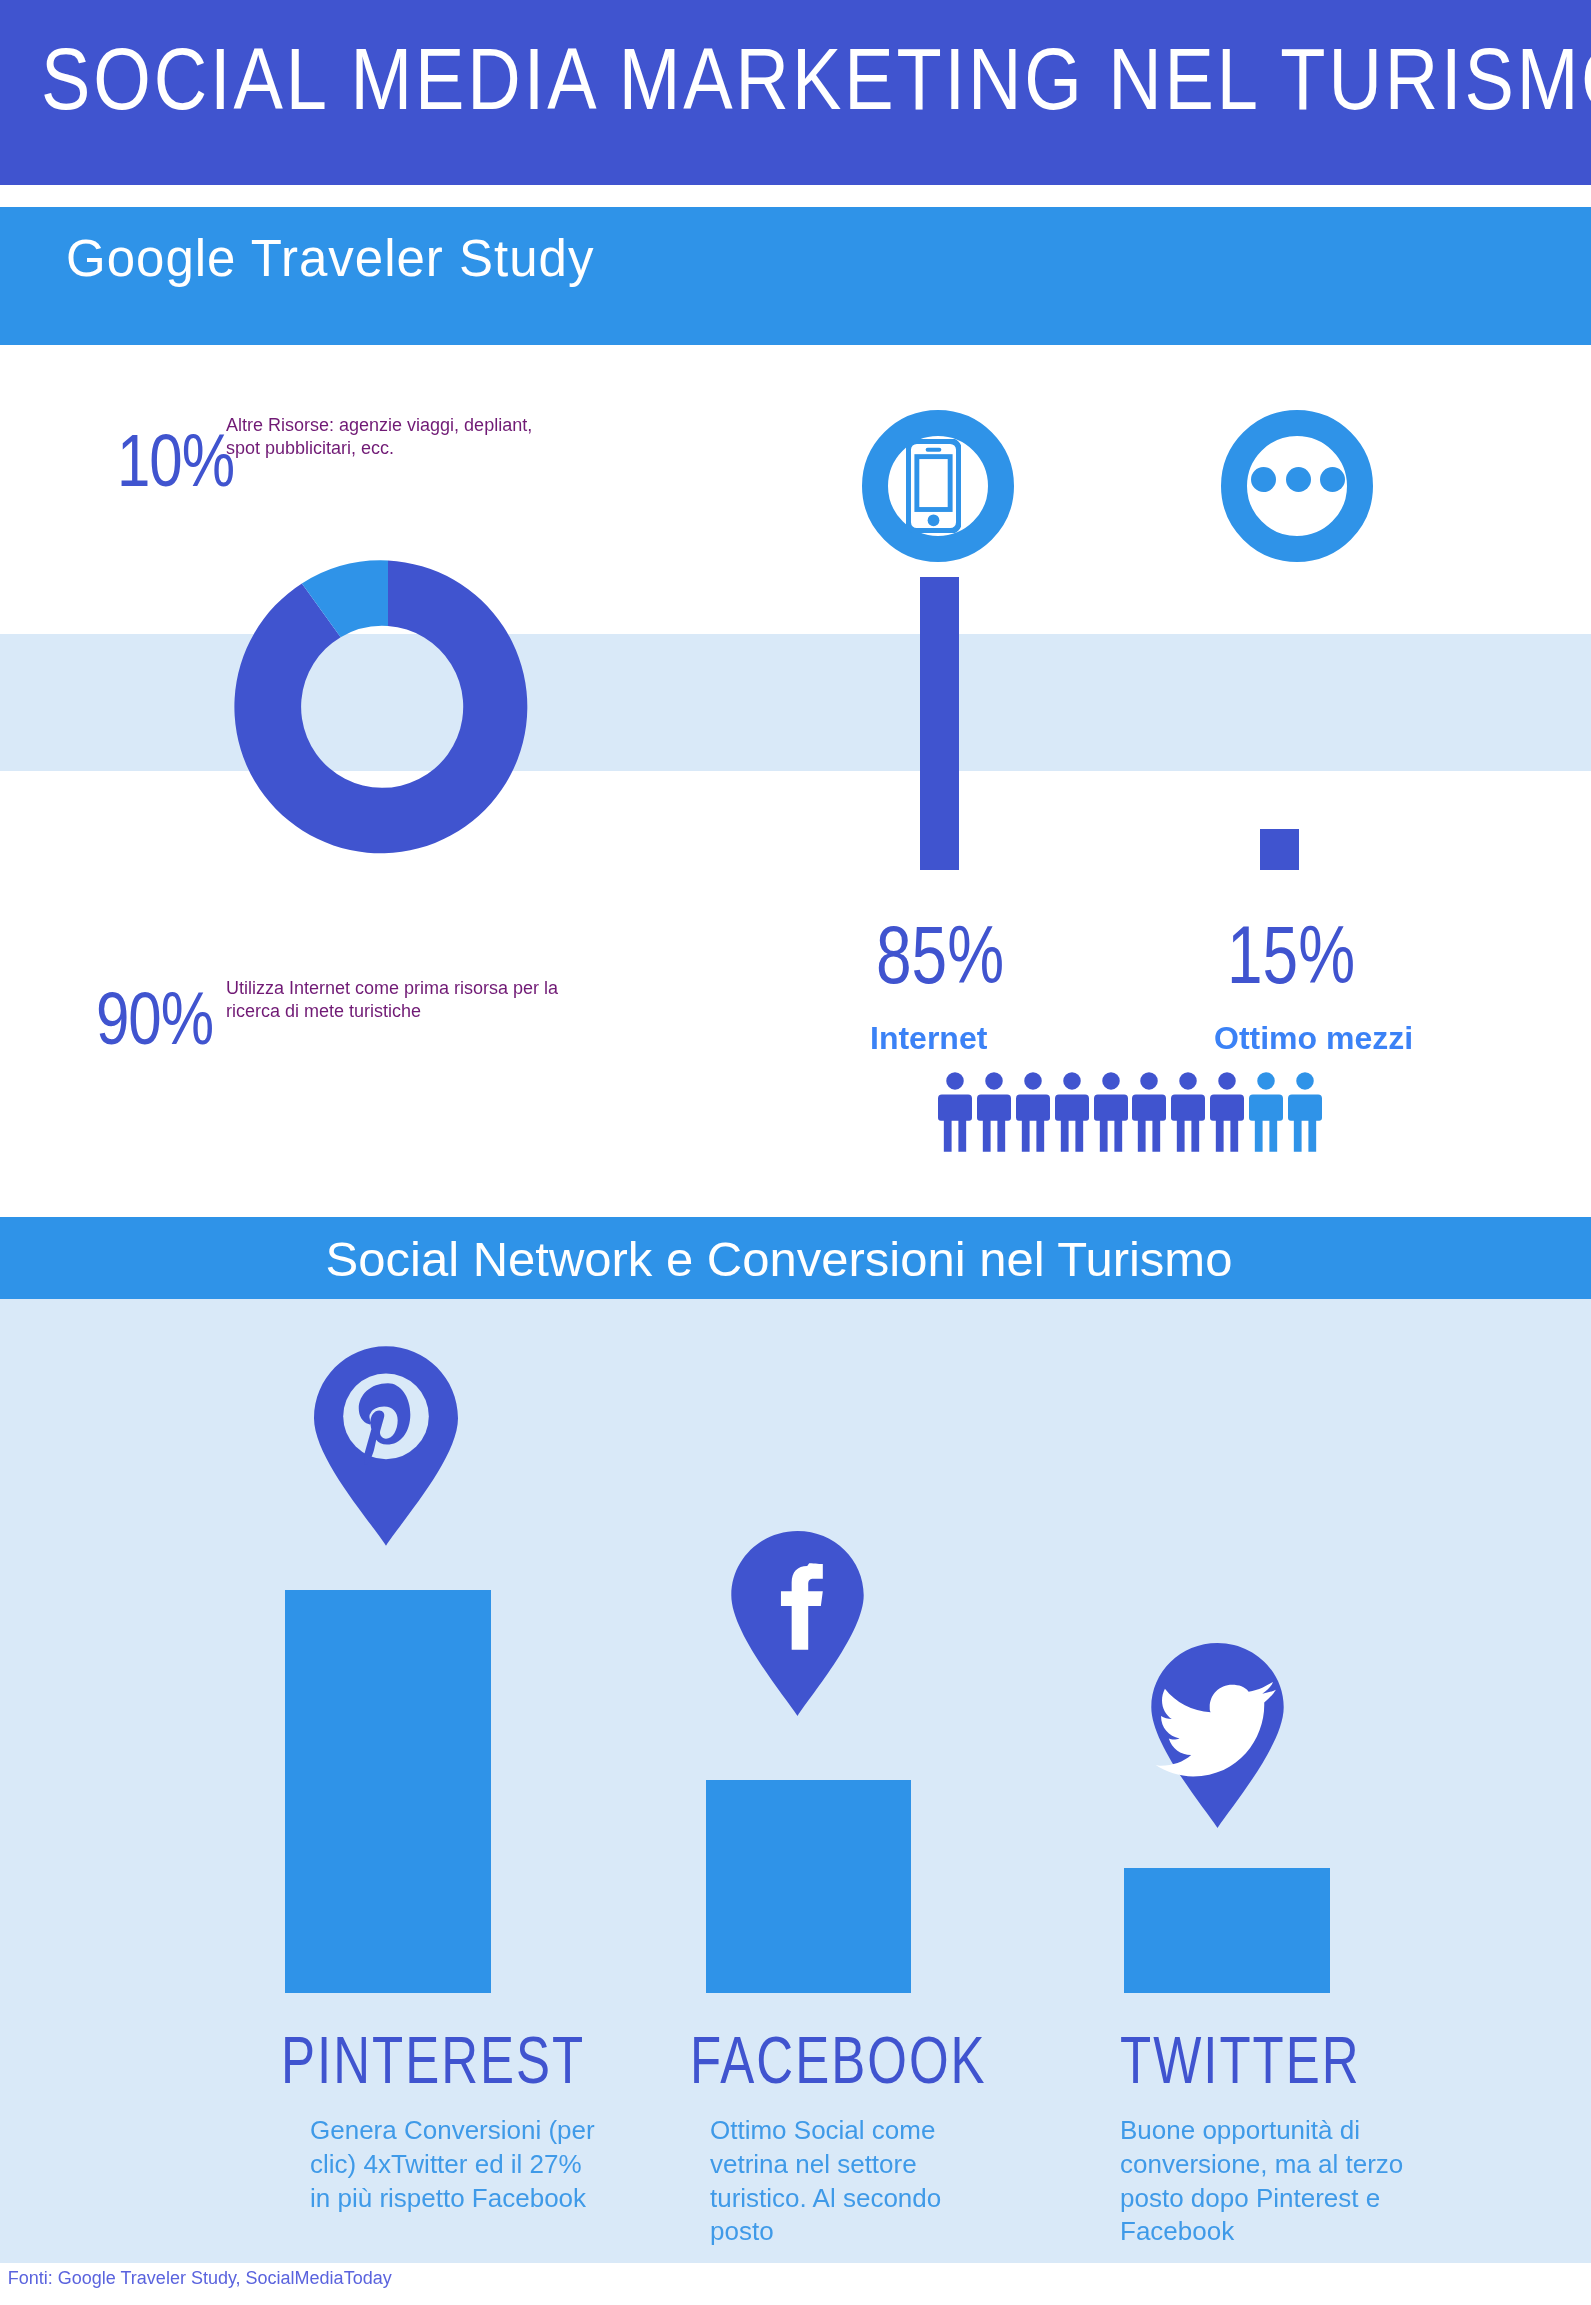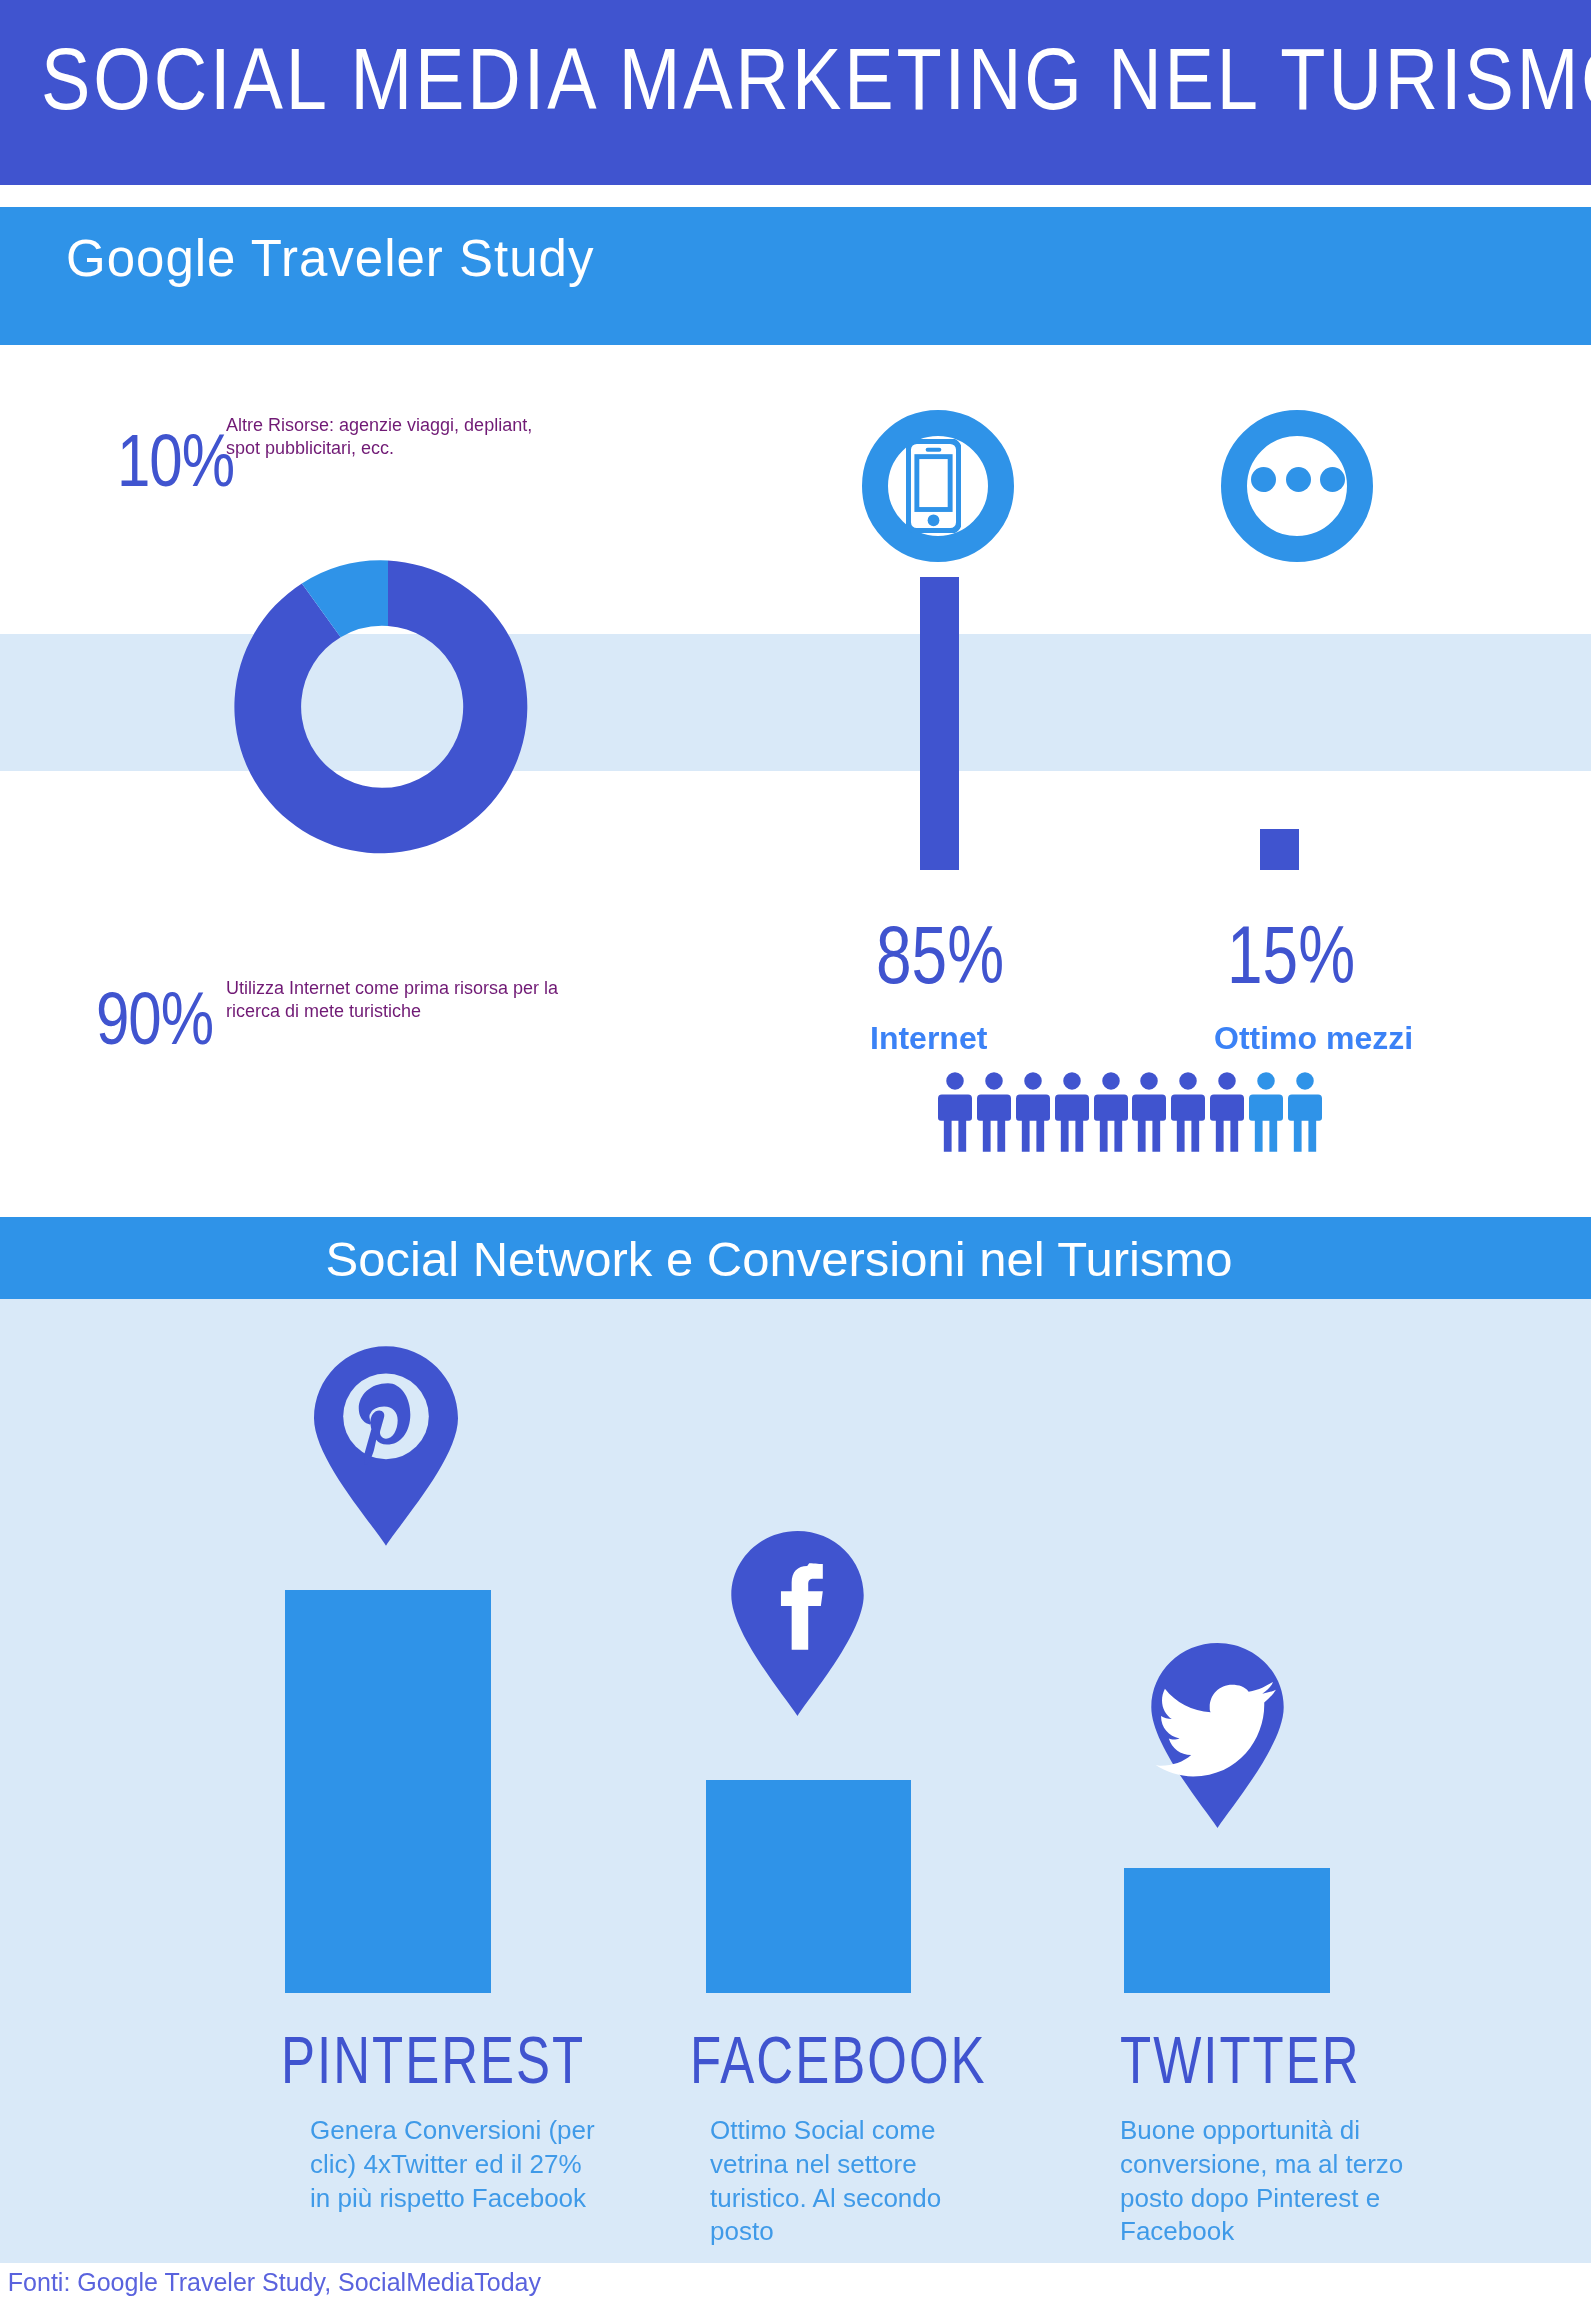--- a/index.html
+++ b/index.html
@@ -183,21 +183,21 @@
   #desc-fb  { left: 690px;  top: 2114px; width: 283px; margin-left: 20px; }
   #desc-tw  { left: 1120px; top: 2114px; width: 312px; }
 
   
   #footer-bar {
     position: absolute; left: 0; top: 2263px; width: 1592px; height: 43px;
     background: #ffffff;
   }
   #footer-text {
     position: absolute; left: 7.8px; top: 2268px;
-    color: #5a63de; font-size: 25px; font-weight: 300;
+    color: #5a63de; font-size: 18px; font-weight: 300;
     white-space: nowrap;
   }
 </style>
 </head>
 <body>
 
 <div id="title-bar">
   <div id="title-text">SOCIAL MEDIA MARKETING NEL TURISMO</div>
 </div>
 

